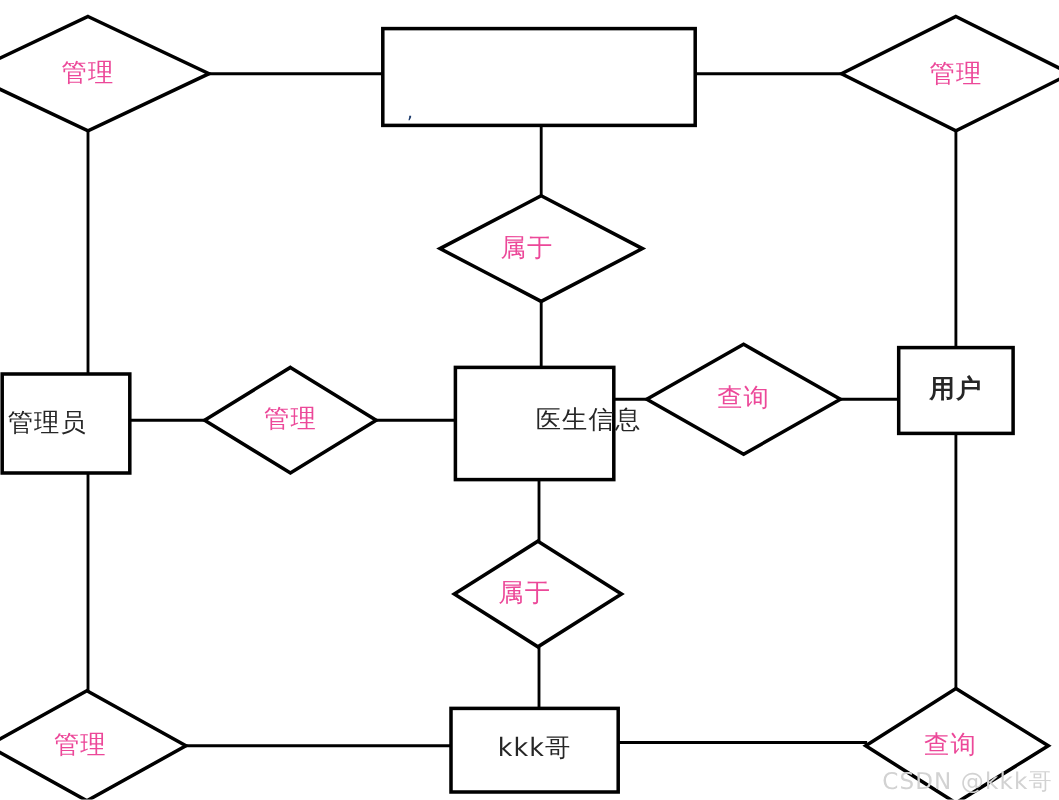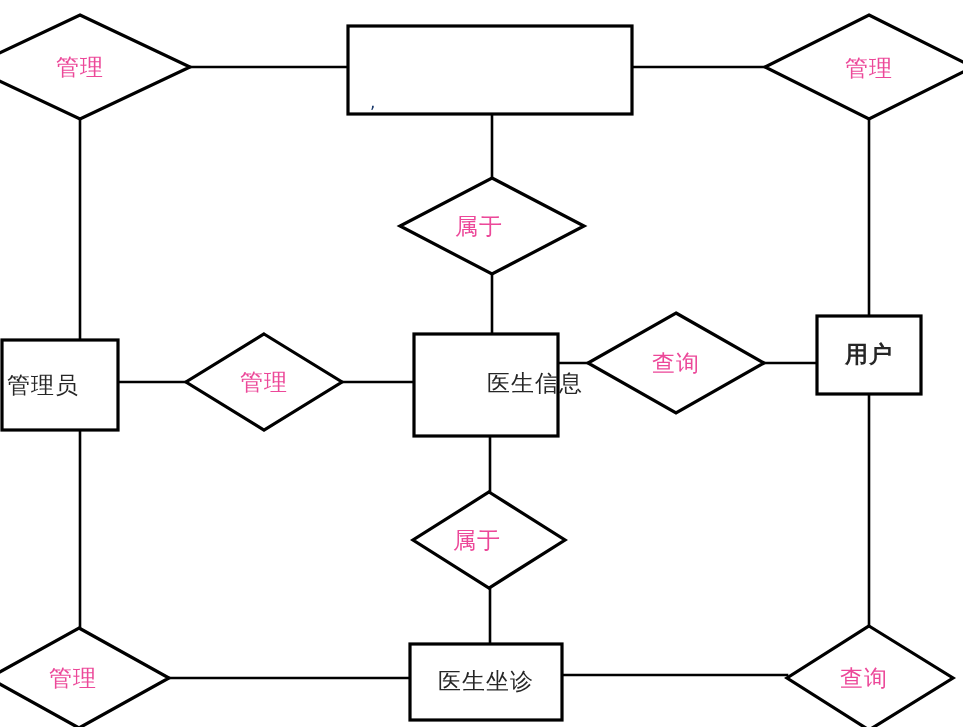--- a/index.html
+++ b/index.html
@@ -144,26 +144,27 @@
       <polygon class="rel-diamond" points="676,313 764,363 676,413 588,363"></polygon>
       <polygon class="rel-diamond" points="489,492 565,540 489,588 413,540"></polygon>
       <polygon class="rel-diamond" points="79,628 169,678 79,728 -11,678"></polygon>
       <polygon class="rel-diamond" points="869,626 953,678 869,730 787,678"></polygon>
     </g>
   </svg>
 
   <div class="node-label entity-label" style="left:43px; top:385px;">管理员</div>
   <div class="node-label entity-label" style="left:512px; top:383px;margin-left:23px;">医生信息</div>
   <div class="node-label entity-label" style="left:869px; top:354px;font-weight:bold;">用户</div>
-  <div class="node-label entity-label" style="left:486px; top:681px;">医生坐诊</div>
+  <div class="node-label entity-label" style="left:486px; top:681px;">kkk哥</div>
 
   <div class="node-label rel-label" style="left:80px; top:67px;">管理</div>
   <div class="node-label rel-label" style="left:869px; top:68px;">管理</div>
   <div class="node-label rel-label" style="left:479px; top:226px;">属于</div>
   <div class="node-label rel-label" style="left:264px; top:382px;">管理</div>
   <div class="node-label rel-label" style="left:676px; top:363px;">查询</div>
   <div class="node-label rel-label" style="left:477px; top:540px;">属于</div>
   <div class="node-label rel-label" style="left:73px; top:678px;">管理</div>
   <div class="node-label rel-label" style="left:864px; top:678px;">查询</div>
 
   <div class="stray-mark">,</div>
 
+  <div class="watermark">CSDN @kkk哥</div>
 </div>
 
 </body></html>

